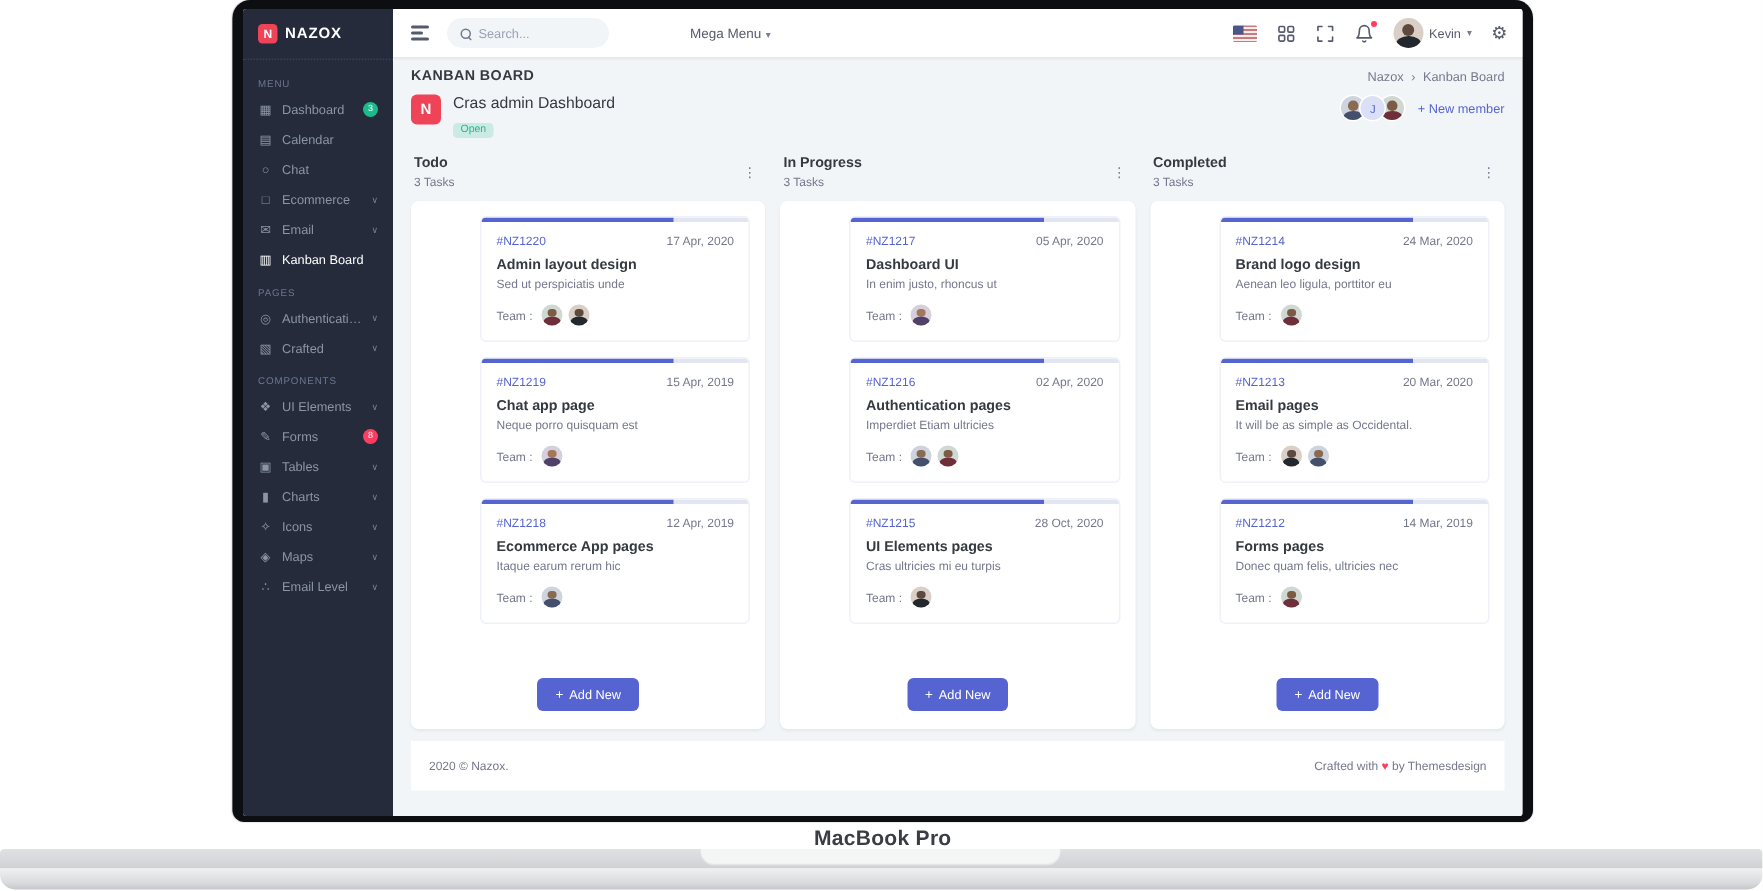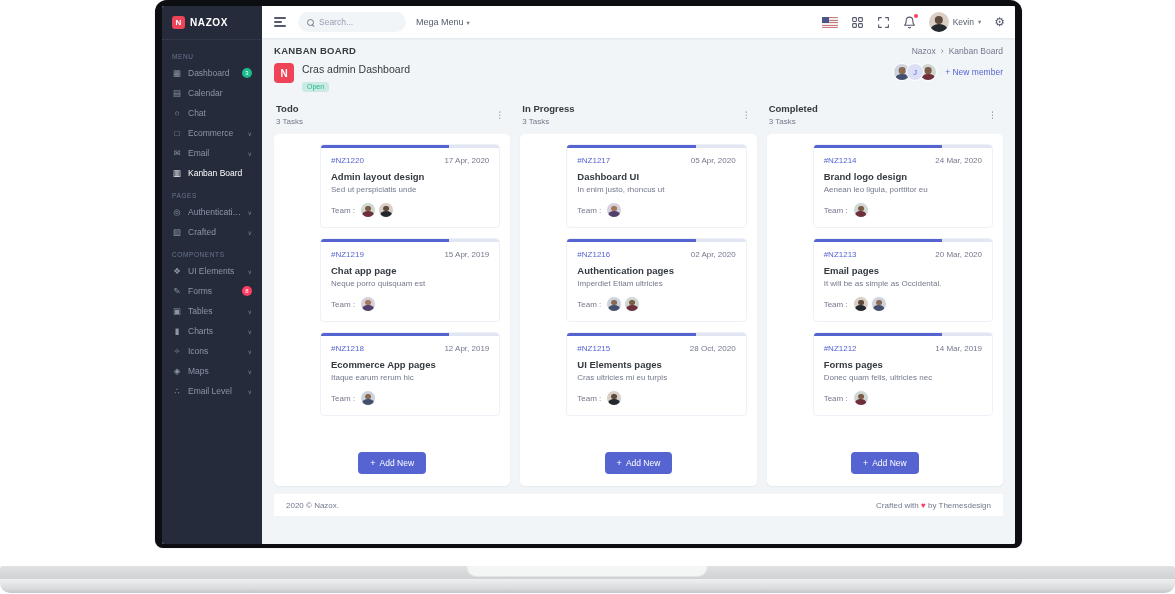--- a/index.html
+++ b/index.html
@@ -34,21 +34,21 @@
   .topbar { height:32px; background:#fff; display:flex; align-items:center; padding:0 10px; gap:10px; box-shadow:0 1px 2px rgba(15,34,58,.08); position:relative; z-index:2; }
   .burger { display:flex; flex-direction:column; gap:2.5px; cursor:pointer; padding:2px; }
   .burger i { display:block; width:12px; height:1.5px; background:#555b6d; border-radius:1px; }
   .burger i:nth-child(2){ width:8px; }
   .search-pill { display:flex; align-items:center; gap:5px; background:#f1f5f7; border-radius:10px; height:20px; padding:0 9px; width:108px; }
   .mag { width:7px; height:7px; position:relative; flex:none; }
   .mag::before { content:""; position:absolute; left:0; top:0; width:5px; height:5px; border:1px solid #74788d; border-radius:50%; }
   .mag::after { content:""; position:absolute; left:5px; top:5px; width:3px; height:1px; background:#74788d; transform:rotate(45deg); transform-origin:left center; }
   .search-pill input { border:none; outline:none; background:transparent; font-size:8.5px; color:#555b6d; width:75px; font-family:"Liberation Sans", sans-serif; }
   .search-pill input::placeholder { color:#9aa0b5; }
-  .mega { font-size:9px; color:#555b6d; display:flex; align-items:flex-end; gap:3px; cursor:pointer; }
+  .mega { font-size:9px; color:#555b6d; display:flex; align-items:flex-end; gap:3px; cursor:pointer;margin-left:44px; }
   .caret { font-size:6.5px; color:#777d90; }
   .top-right { margin-left:auto; display:flex; align-items:center; gap:13px; }
   .flag { width:16px; height:11px; position:relative; background:repeating-linear-gradient(180deg,#c97a7a 0 1.3px,#f3eded 1.3px 2.6px); border-radius:1px; overflow:hidden; cursor:pointer; }
   .flag::before { content:""; position:absolute; left:0; top:0; width:7px; height:6px; background:#4a5588; }
   .tico { color:#555b6d; cursor:pointer; display:flex; align-items:center; position:relative; }
   .bell-dot { position:absolute; top:-2px; right:-2px; width:4px; height:4px; background:#ff3d60; border-radius:50%; }
   .user { display:flex; align-items:center; gap:4px; cursor:pointer; }
   .user-name { font-size:8.5px; color:#555b6d; }
   .gear { font-size:12px; color:#555b6d; cursor:pointer; }
 
@@ -95,21 +95,21 @@
   .task-title { font-size:9.5px; font-weight:700; color:#343a40; margin:6px 0 3px; }
   .task-desc { font-size:8px; color:#74788d; }
   .team-row { display:flex; align-items:center; gap:5px; margin-top:8px; }
   .team-lbl { font-size:8px; color:#74788d; }
   .team-row .avatar { border:1px solid #fff; }
   .team-row .avatar + .avatar { margin-left:-3px; }
   .add-row { margin-top:auto; display:flex; justify-content:center; padding:4px 0 2px; }
   .add-btn { background:#5664d2; color:#fff; border:none; border-radius:4px; font-size:8.5px; padding:6px 12px; cursor:pointer; display:flex; align-items:center; gap:4px; font-family:"Liberation Sans", sans-serif; }
   .add-btn .plus { font-size:9px; }
 
-  .foot { height:22px; background:#fff; display:flex; align-items:center; justify-content:space-between; padding:0 12px; font-size:8px; color:#74788d; margin-top:8px; }
+  .foot { height:33px; background:#fff; display:flex; align-items:center; justify-content:space-between; padding:0 12px; font-size:8px; color:#74788d; margin-top:8px; }
   .heart { color:#ff3d60; }
 
   svg.oicon { stroke:#555b6d; fill:none; stroke-width:2; stroke-linecap:round; stroke-linejoin:round; }
 </style>
 </head>
 <body>
 
 <div class="stage">
   <div class="screen">
     <div class="viewport">
@@ -497,17 +497,18 @@
               <span class="heart">♥</span>
               <span>by Themesdesign</span>
             </span>
           </footer>
         </div>
       </div>
 
     </div>
   </div>
 
+  <div class="device-label">MacBook Pro</div>
   <div class="base-top">
     <div class="base-notch"></div>
   </div>
   <div class="base-bottom"></div>
 </div>
 
 </body></html>

